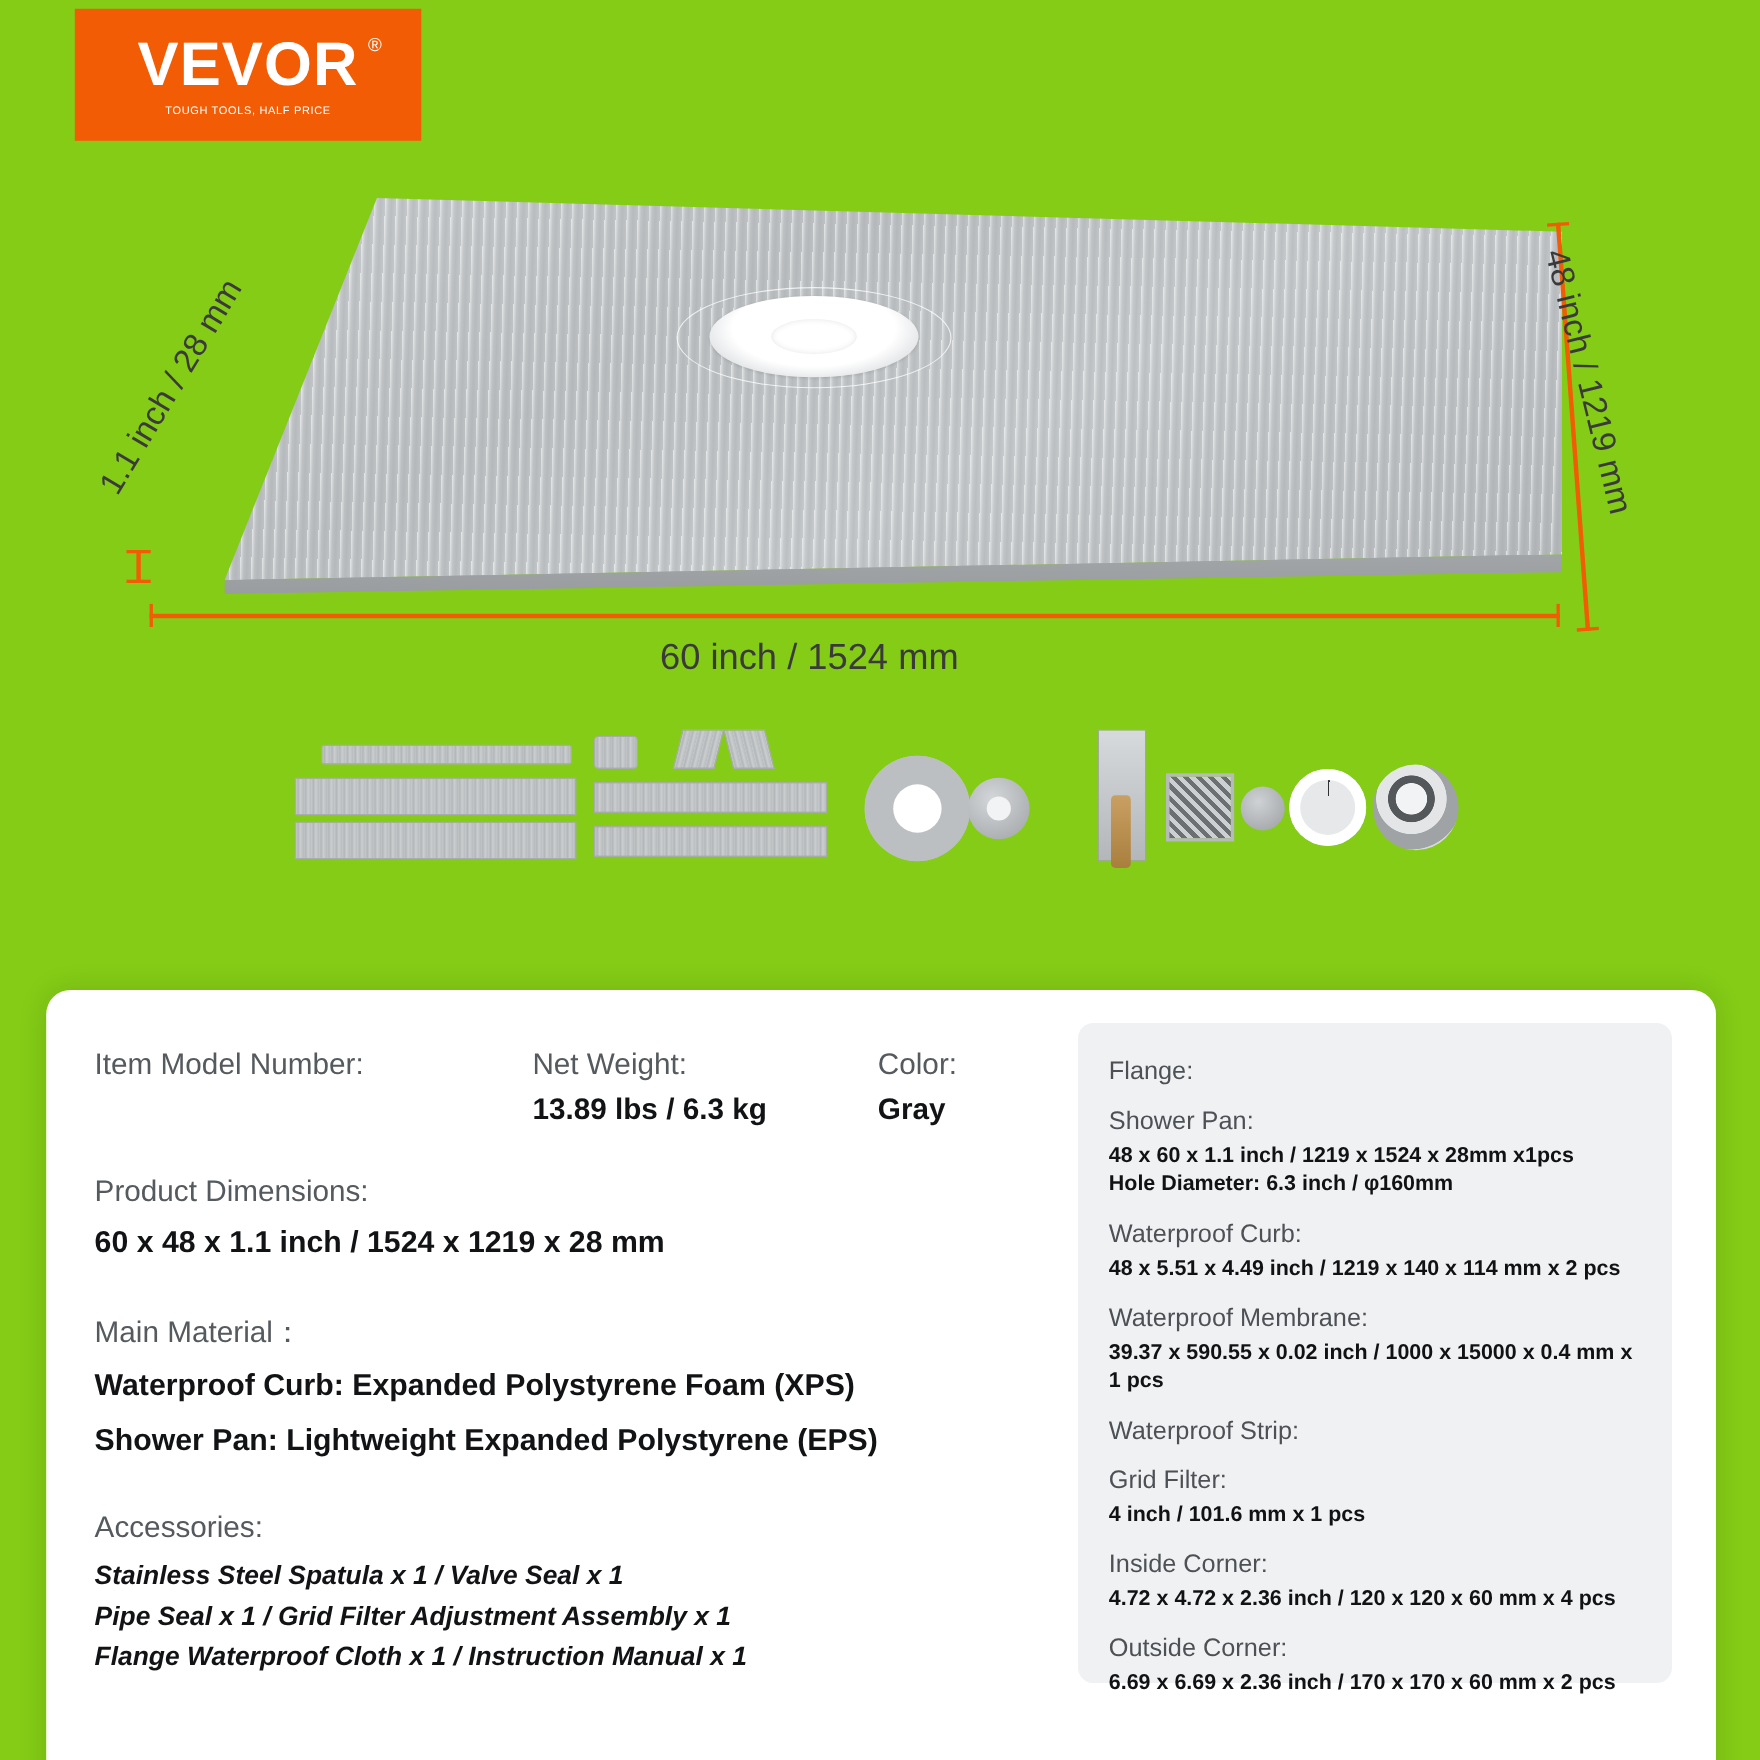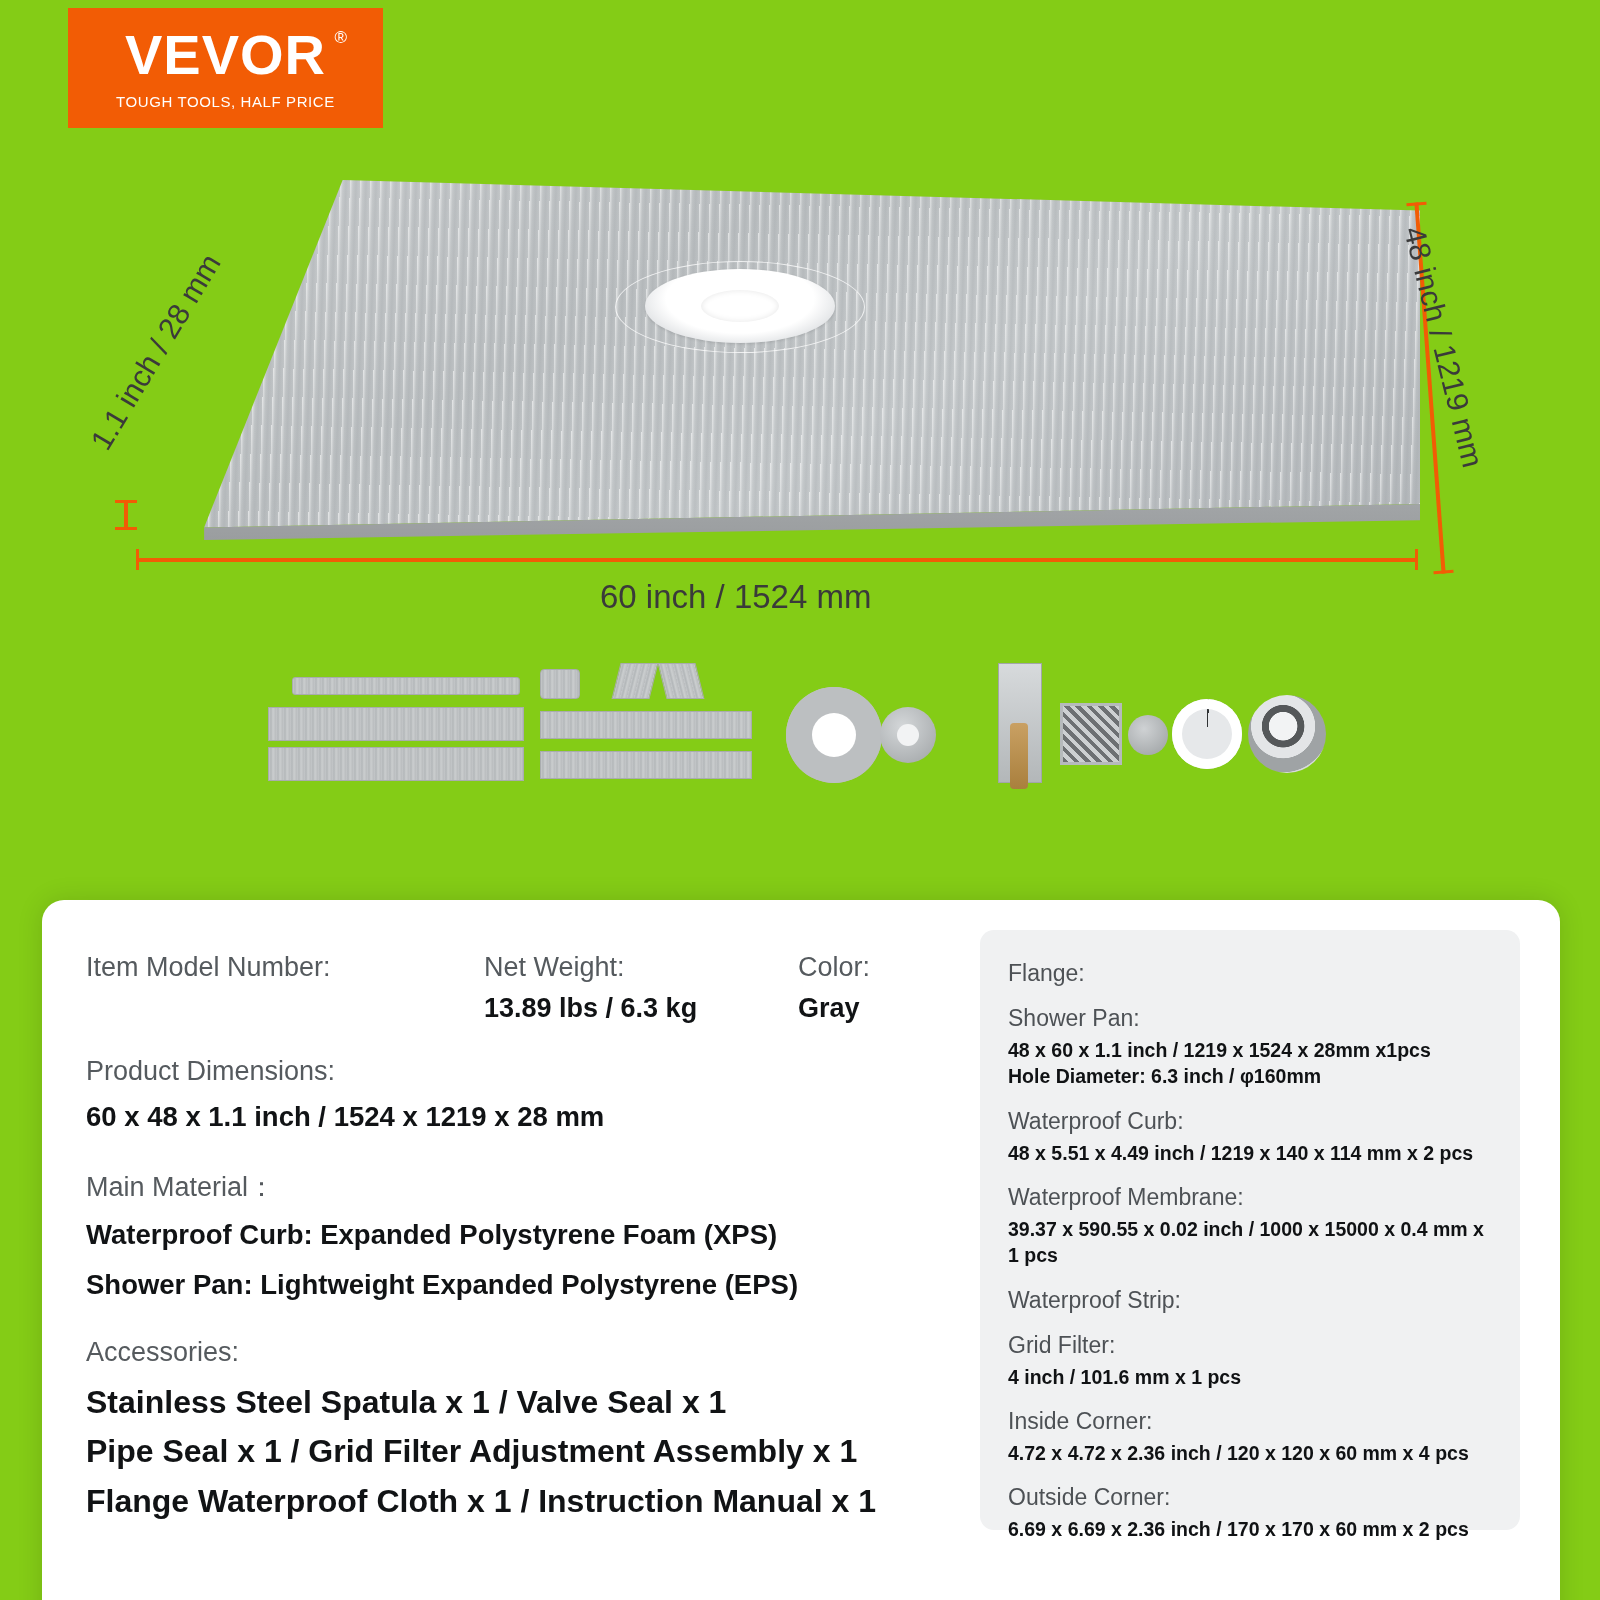--- a/index.html
+++ b/index.html
@@ -23,21 +23,21 @@
   .logo-word {
     color: #ffffff; font-weight: bold; font-size: 56px;
     letter-spacing: 1px; line-height: 1; position: relative;
     font-family: "Liberation Sans", sans-serif;
   }
   .logo-reg {
     position: absolute; right: -22px; top: 2px;
     font-size: 17px; font-weight: normal;
   }
   .logo-tag {
-    color: #ffffff; font-size: 15px; letter-spacing: 0.6px;
+    color: #ffffff; font-size: 10px; letter-spacing: 0.6px;
     margin-top: 10px; font-family: "Liberation Sans", sans-serif;
   }
 
   
   .hero { position: absolute; left: 0; top: 150px; width: 1600px; height: 470px; }
 
   .pan {
     position: absolute;
     left: 160px; top: 30px;
     width: 1260px; height: 360px;
@@ -141,24 +141,24 @@
     width: 1518px; height: 770px;
     background: #ffffff;
     border-radius: 22px;
     box-shadow: 0 0 26px rgba(0,0,0,0.13);
   }
   .spec-left { position: absolute; left: 44px; top: 52px; width: 880px; }
   .row1 { display: flex; }
   .field { margin-right: 46px; }
   .f-label { font-size: 27px; color: #555a5e; margin-bottom: 10px; font-weight: normal; }
   .f-value { font-size: 27px; color: #111315; font-weight: bold; }
-  .blk { margin-top: 32px; }
+  .blk { margin-top: 44px; }
   .blk .f-label { font-size: 27px; }
   .blk .f-value { font-size: 27.5px; line-height: 1.45; }
-  .acc-lines .f-value { font-size: 32px; line-height: 1.55; }
+  .acc-lines .f-value { font-size: 24px; line-height: 1.55; font-style: italic; }
 
   .spec-right {
     position: absolute; left: 938px; top: 30px;
     width: 540px; height: 600px;
     background: #f0f1f2; border-radius: 14px;
     padding: 30px 26px 20px 28px;
   }
   .sr-item { margin-bottom: 18px; }
   .sr-label { font-size: 23px; color: #4d5155; margin-bottom: 5px; }
   .sr-value { font-size: 19.5px; color: #101214; font-weight: bold; line-height: 1.35; }

